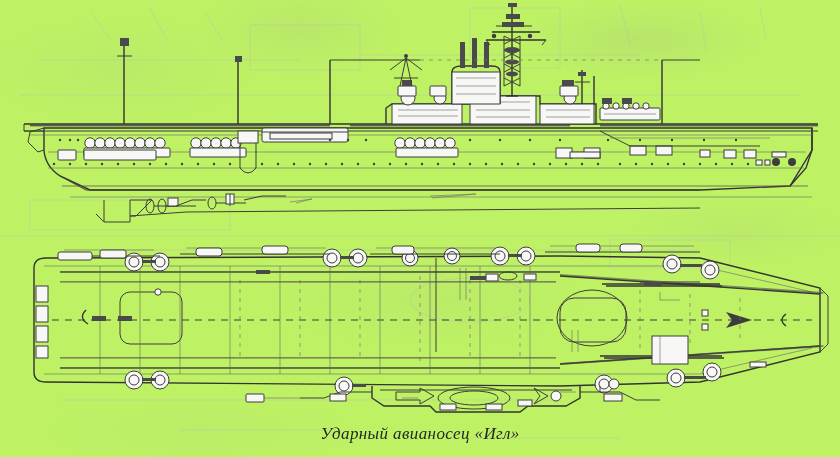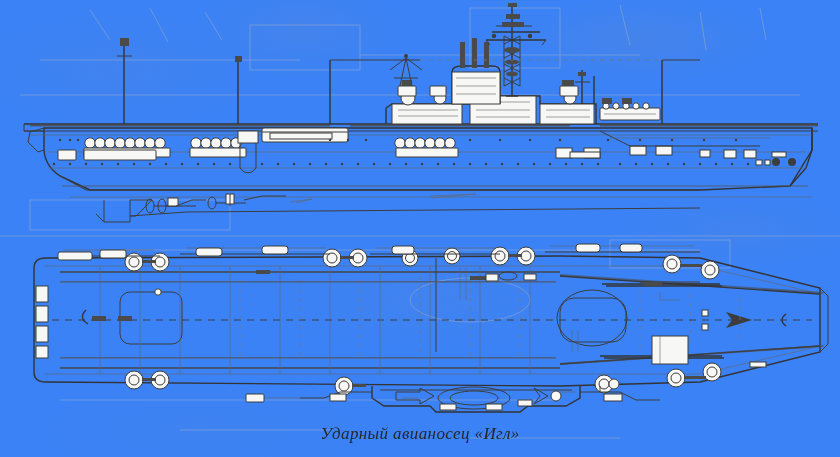--- a/index.html
+++ b/index.html
@@ -3,21 +3,21 @@
 <meta charset="utf-8">
 <title>Eagle carrier plans</title>
 <style>
   html,body{margin:0;padding:0;background:#ffffff;}
   body{
     font-family:"Liberation Serif", serif;
     width:840px;height:457px;overflow:hidden;
   }
   #page{
     position:relative;width:840px;height:457px;
-    background:#3b82f6;
+    background:#bef264;
     font-family:Liberation Serif, serif;
   }
   
   #page:before{
     content:"";position:absolute;inset:0;pointer-events:none;
     background:
       radial-gradient(ellipse 180px 60px at 640px 40px, rgba(140,140,150,.13), transparent 70%),
       radial-gradient(ellipse 150px 70px at 300px 30px, rgba(140,140,150,.10), transparent 70%),
       radial-gradient(ellipse 200px 80px at 120px 70px, rgba(140,140,150,.07), transparent 72%),
       radial-gradient(ellipse 230px 70px at 430px 300px, rgba(140,140,150,.07), transparent 72%),

